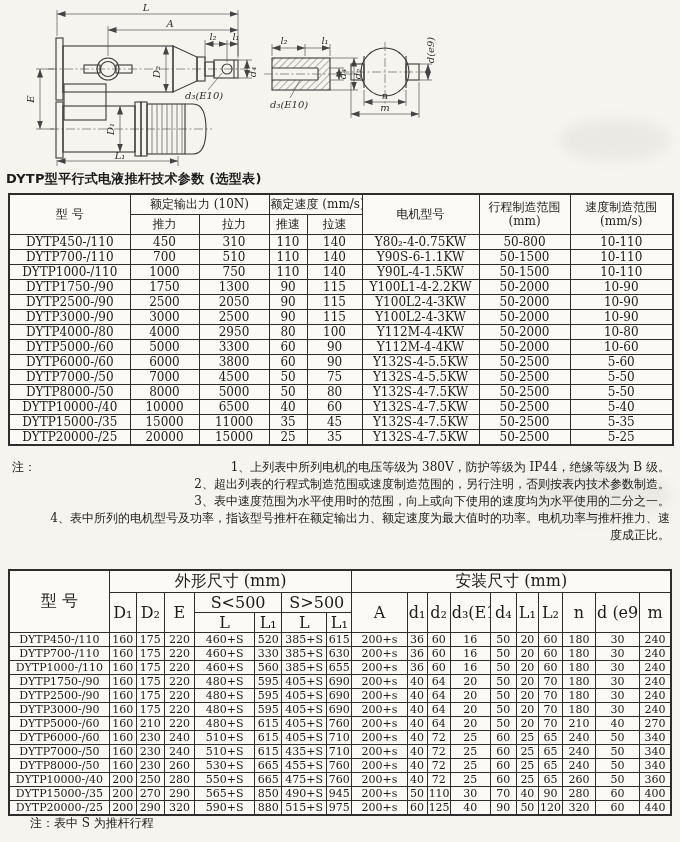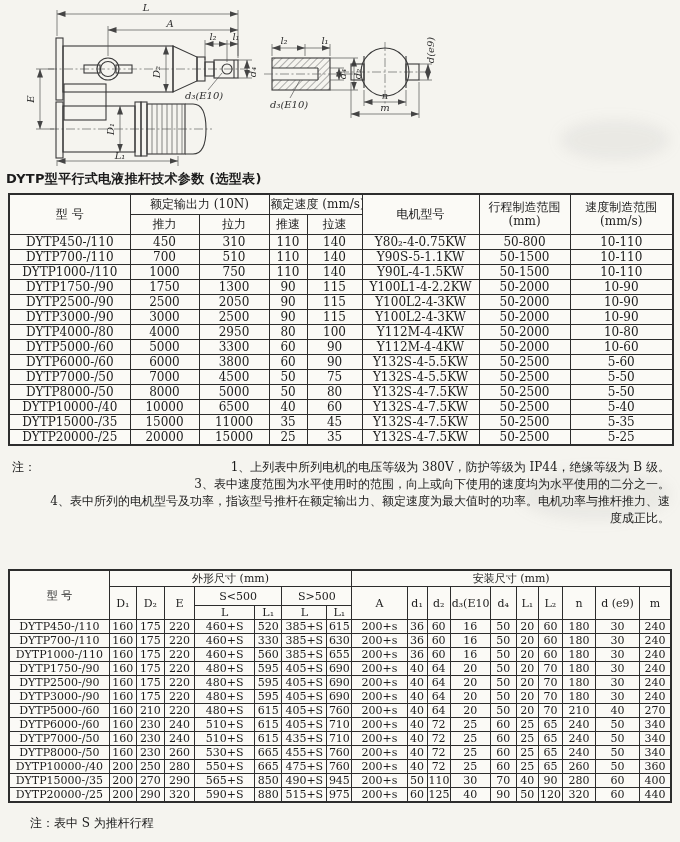--- a/index.html
+++ b/index.html
@@ -33,21 +33,21 @@
   
   table { border-collapse:collapse; table-layout:fixed; background:#fbfaf6; border:2px solid #2d2d2d; }
   th,td {
     border:1px solid #2d2d2d; text-align:center; vertical-align:middle;
     padding:0 1px; white-space:nowrap; overflow:hidden; font-weight:normal;
   }
   .t1 { position:absolute; top:193px; left:8px; width:664px; font-size:12px; }
   .t1 th { height:20px; font-size:12px; }
   .t1 td { height:14px; }
   .t2 { position:absolute; top:569px; left:8px; width:664px; font-size:11px; }
-  .t2 th { font-size:11px; }
+  .t2 th { font-size:16px; }
   .t2 .band  { height:15px; }
   .t2 .mid   { height:19px; }
   .t2 .small { height:14px; }
   .t2 td { height:12.5px; }
   .twoline div { line-height:1.2; }
 
   
   .notes { position:absolute; top:459px; left:12px; width:658px; font-size:12px; line-height:1.42; }
   .note-label { position:absolute; left:0; top:0; }
   .note-items { margin-left:27px; }
@@ -237,21 +237,21 @@
           <td>Y80₂-4-0.75KW</td>
           <td>50-800</td>
           <td>10-110</td>
         </tr>
         <tr>
           <td>DYTP700-/110</td>
           <td>700</td>
           <td>510</td>
           <td>110</td>
           <td>140</td>
-          <td>Y90S-5-1.1KW</td>
+          <td>Y90S-6-1.1KW</td>
           <td>50-1500</td>
           <td>10-110</td>
         </tr>
         <tr>
           <td>DYTP1000-/110</td>
           <td>1000</td>
           <td>750</td>
           <td>110</td>
           <td>140</td>
           <td>Y90L-4-1.5KW</td>
@@ -368,20 +368,21 @@
           <td>50-2500</td>
           <td>5-25</td>
         </tr>
       </tbody>
   </table>
 
   <div class="notes">
     <span class="note-label">注：</span>
     <div class="note-items">
         <div class="note-line">1、上列表中所列电机的电压等级为 380V，防护等级为 IP44，绝缘等级为 B 级。</div>
+        <div class="note-line">2、超出列表的行程式制造范围或速度制造范围的，另行注明，否则按表内技术参数制造。</div>
         <div class="note-line">3、表中速度范围为水平使用时的范围，向上或向下使用的速度均为水平使用的二分之一。</div>
         <div class="note-line">4、表中所列的电机型号及功率，指该型号推杆在额定输出力、额定速度为最大值时的功率。电机功率与推杆推力、速度成正比。</div>
       </div>
   </div>
 
 
   <table class="t2">
     <colgroup>
       <col style="width:100px">
         <col style="width:27px">

